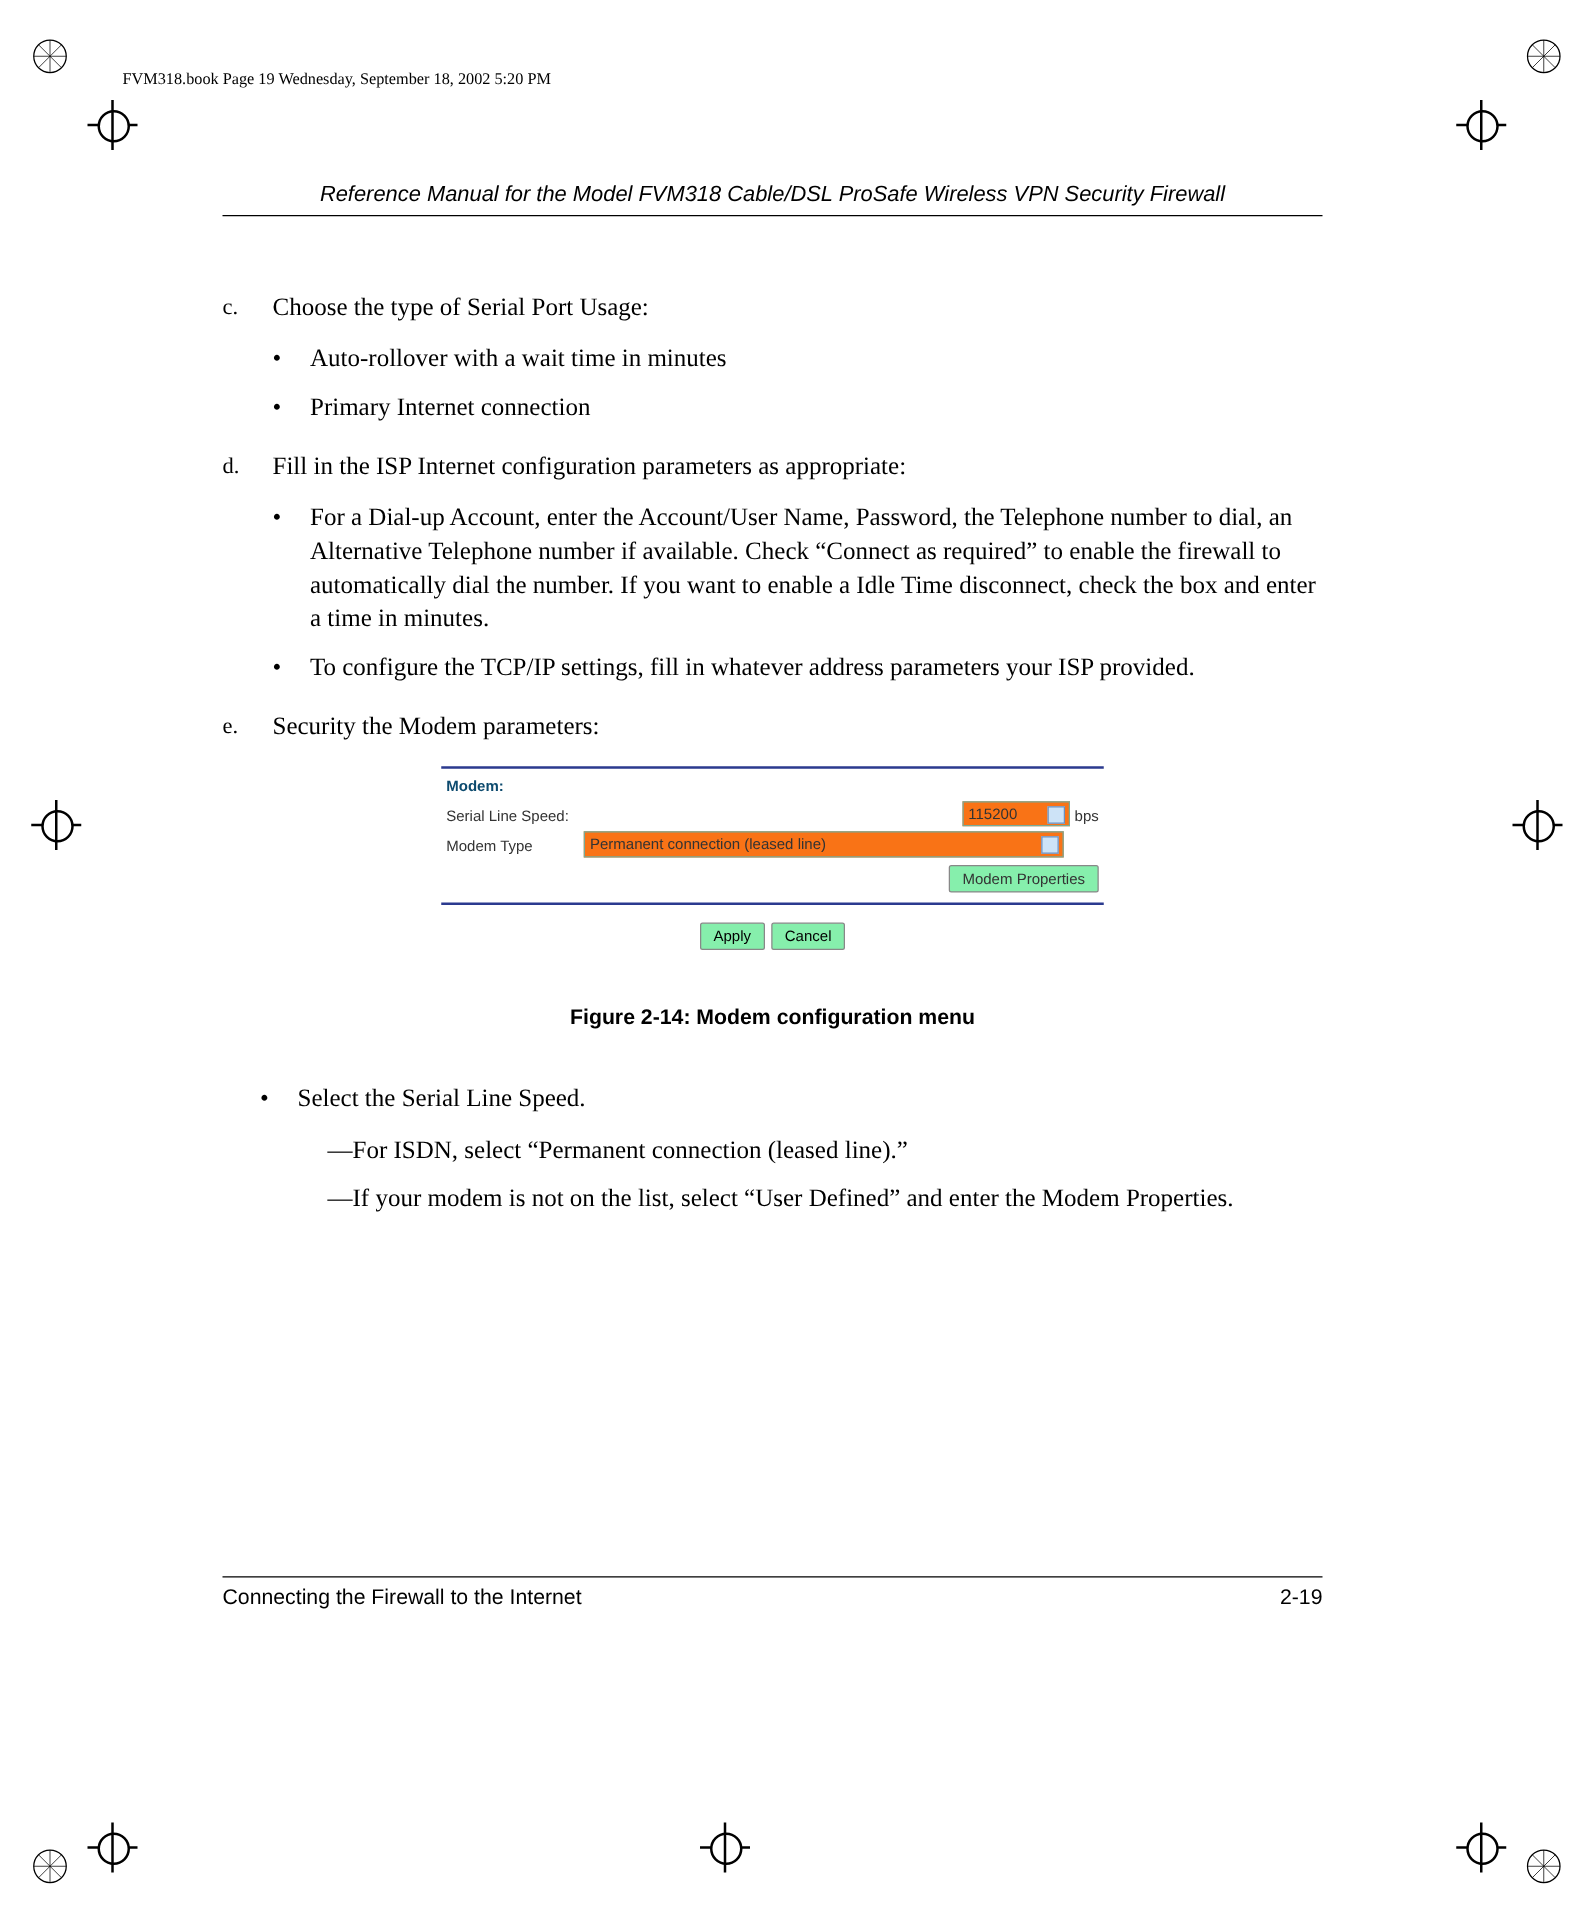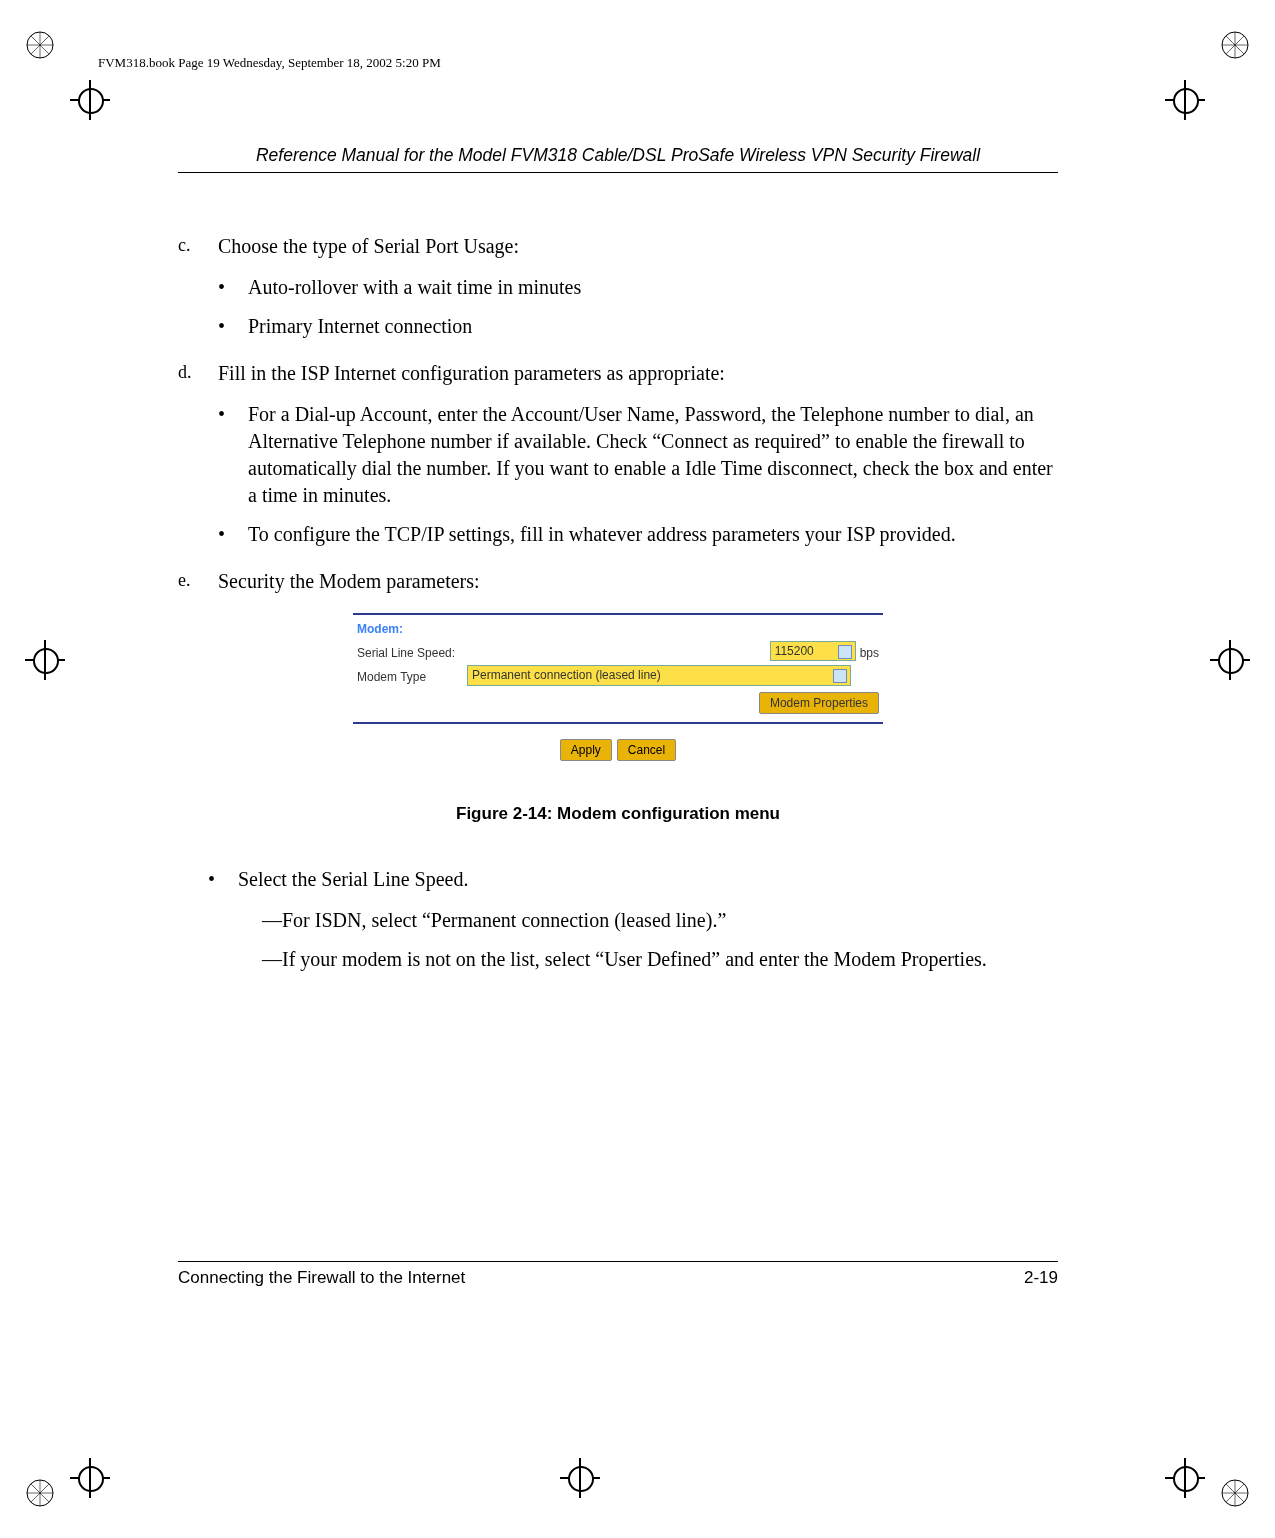--- a/index.html
+++ b/index.html
@@ -49,38 +49,38 @@
   .bullet-text { flex: 1; }
   .figure-wrap { margin: 18px auto 30px auto; width: 530px; }
   .modem-box {
     border-top: 2px solid #2b3a8f;
     border-bottom: 2px solid #2b3a8f;
     padding: 6px 4px 8px 4px;
     font-family: Arial, Helvetica, sans-serif;
     font-size: 12px;
     color: #333;
   }
-  .modem-title { font-weight: bold; font-size: 12px; color: #3b82f6; margin-bottom: 4px; }
+  .modem-title { font-weight: bold; font-size: 12px; color: #0c4a6e; margin-bottom: 4px; }
   .modem-row { display: flex; align-items: flex-end; margin: 4px 0; }
   .modem-label { width: 110px; }
   .modem-select {
-    border: 1px solid #7a9; background: #fde047; font-size: 12px;
+    border: 1px solid #7a9; background: #f97316; font-size: 12px;
     padding: 1px 18px 1px 4px; position: relative; display: inline-block;
   }
   .modem-select::after {
     content: ""; position: absolute; right: 3px; top: 3px;
     width: 12px; height: 12px; background: #cde3f7;
     border: 1px solid #6a8fbf;
   }
   .speed-select { width: 62px; }
   .type-select { width: 360px; }
   .bps { margin-left: 4px; }
   .modem-btn-row { text-align: right; margin-top: 6px; }
   .ui-button {
-    display: inline-block; border: 1px solid #888; background: #eab308;
+    display: inline-block; border: 1px solid #888; background: #86efac;
     font-size: 12px; padding: 2px 10px; border-radius: 2px;
     font-family: Arial, sans-serif;
   }
   .apply-row { text-align: center; margin-top: 10px; }
   .figure-caption {
     font-family: Arial, Helvetica, sans-serif;
     font-weight: bold;
     font-size: 17px;
     text-align: center;
     margin-top: 42px;

